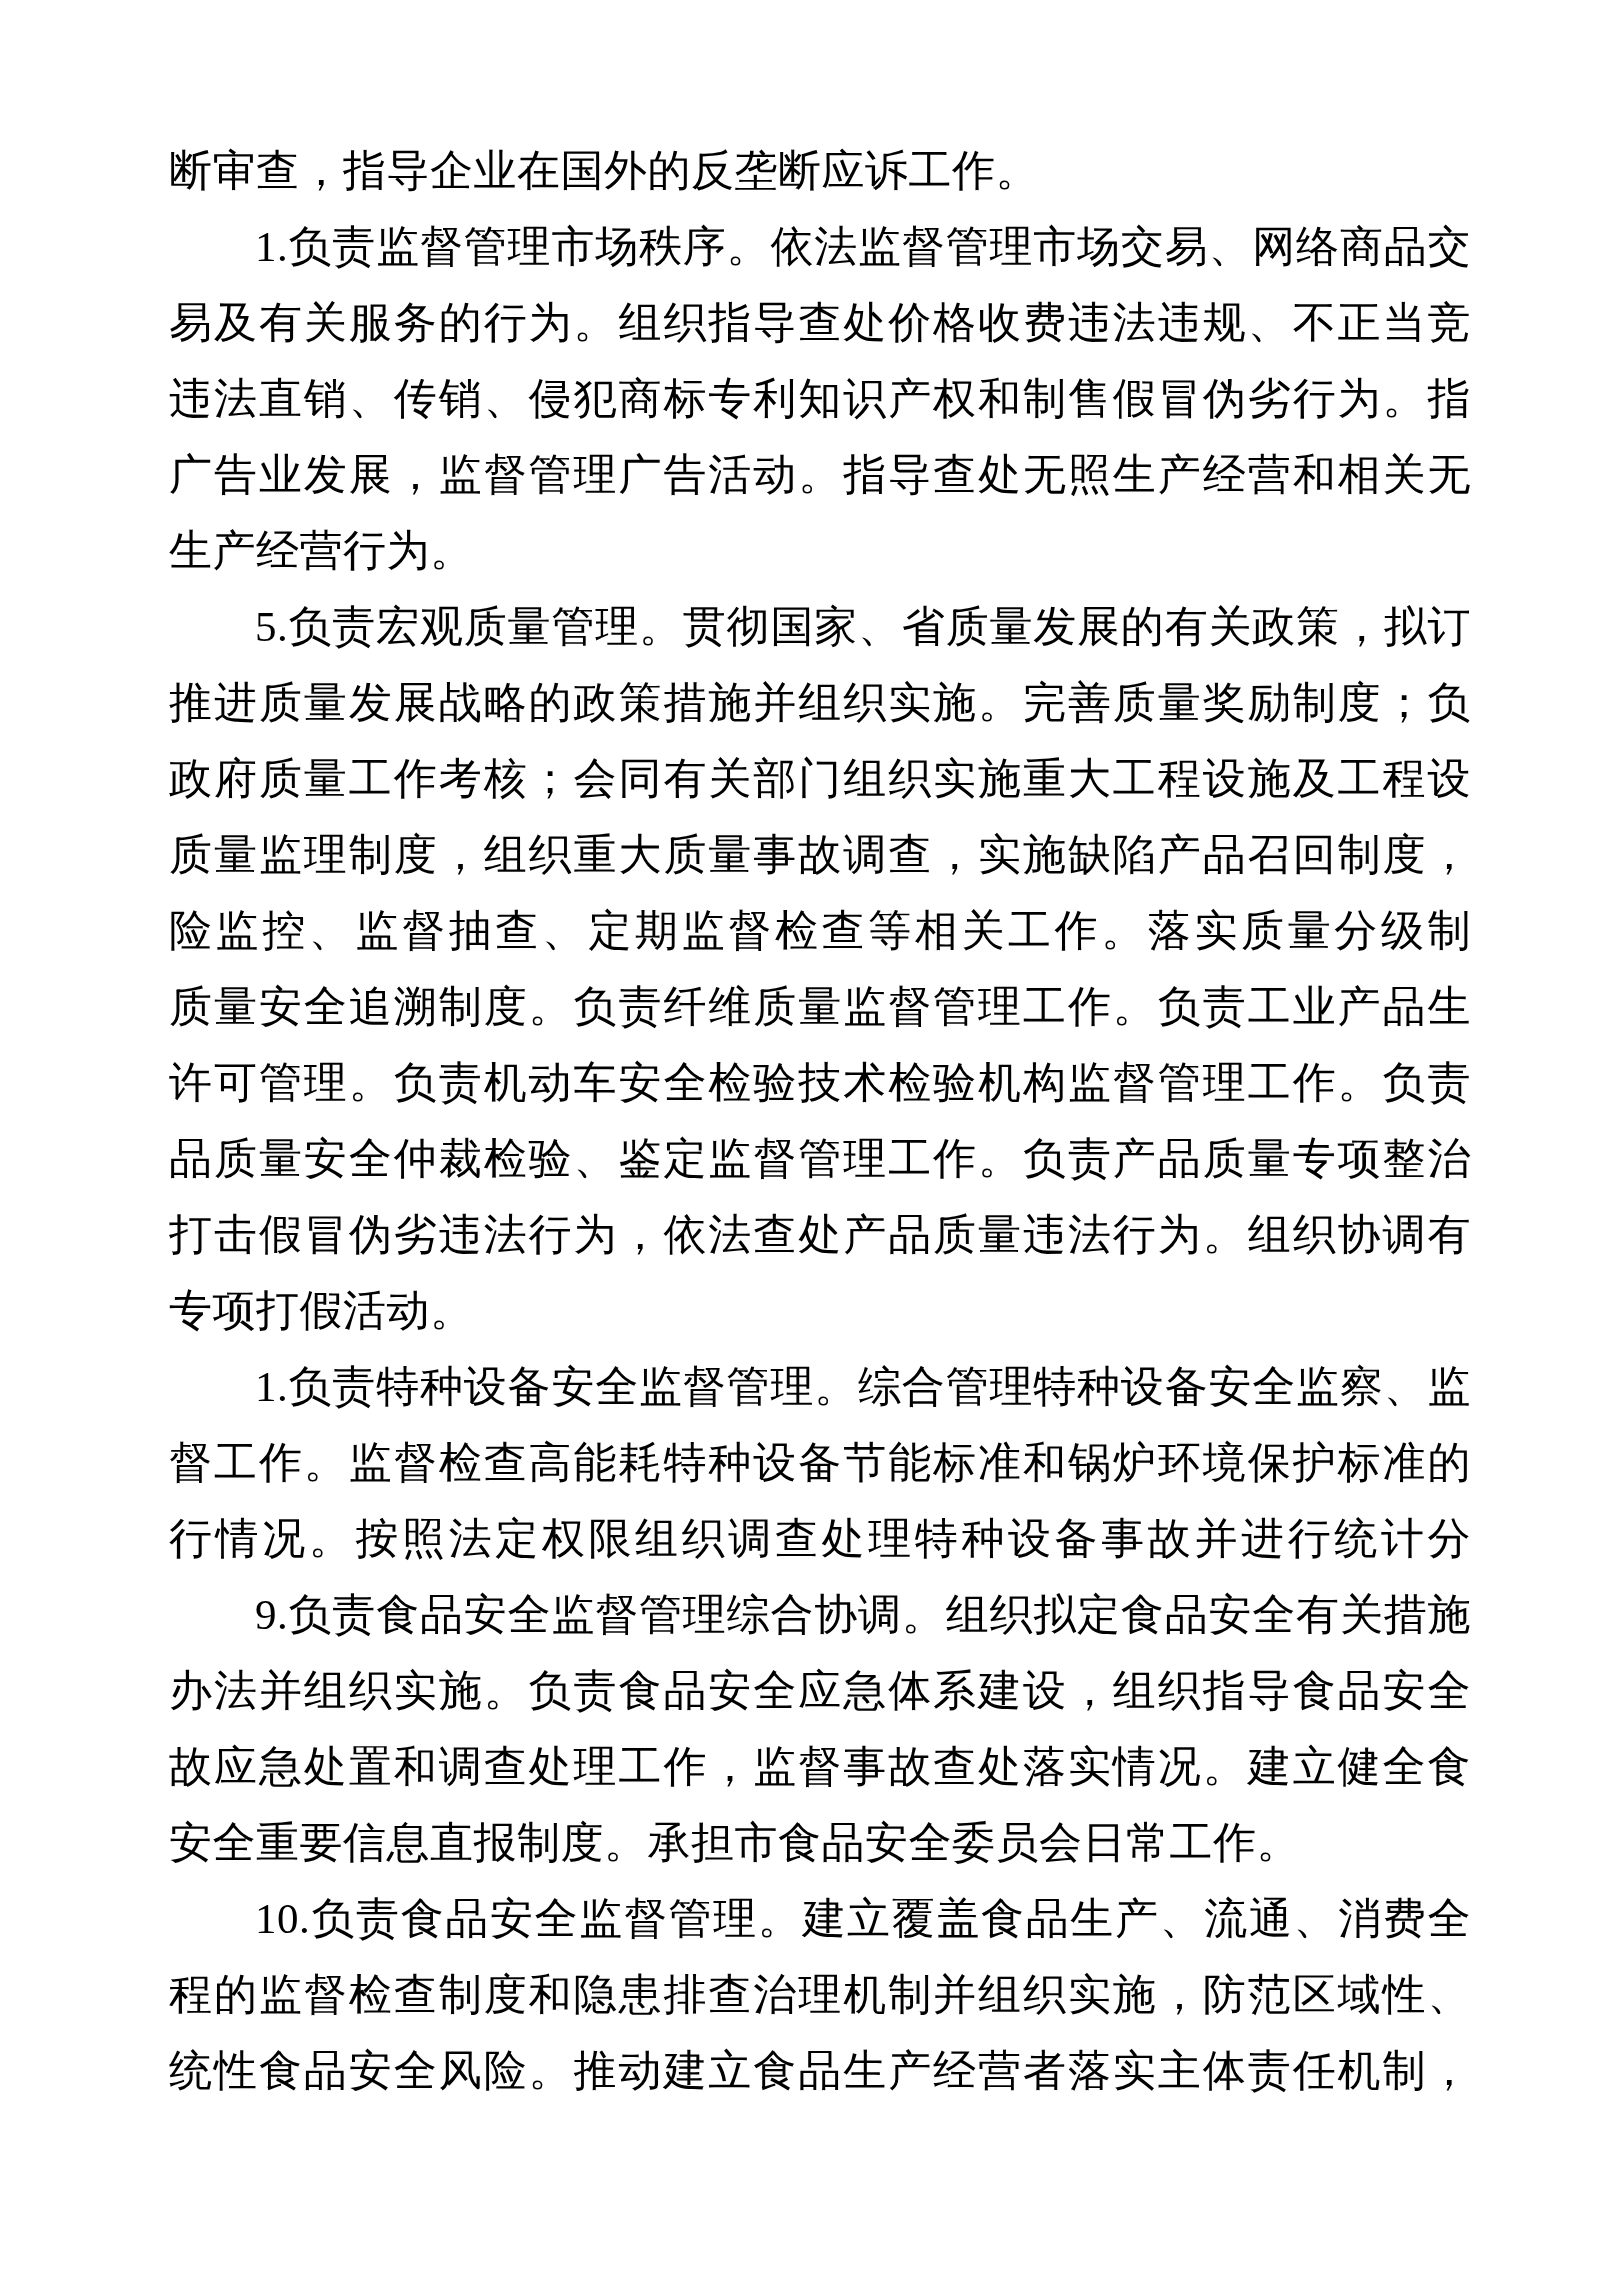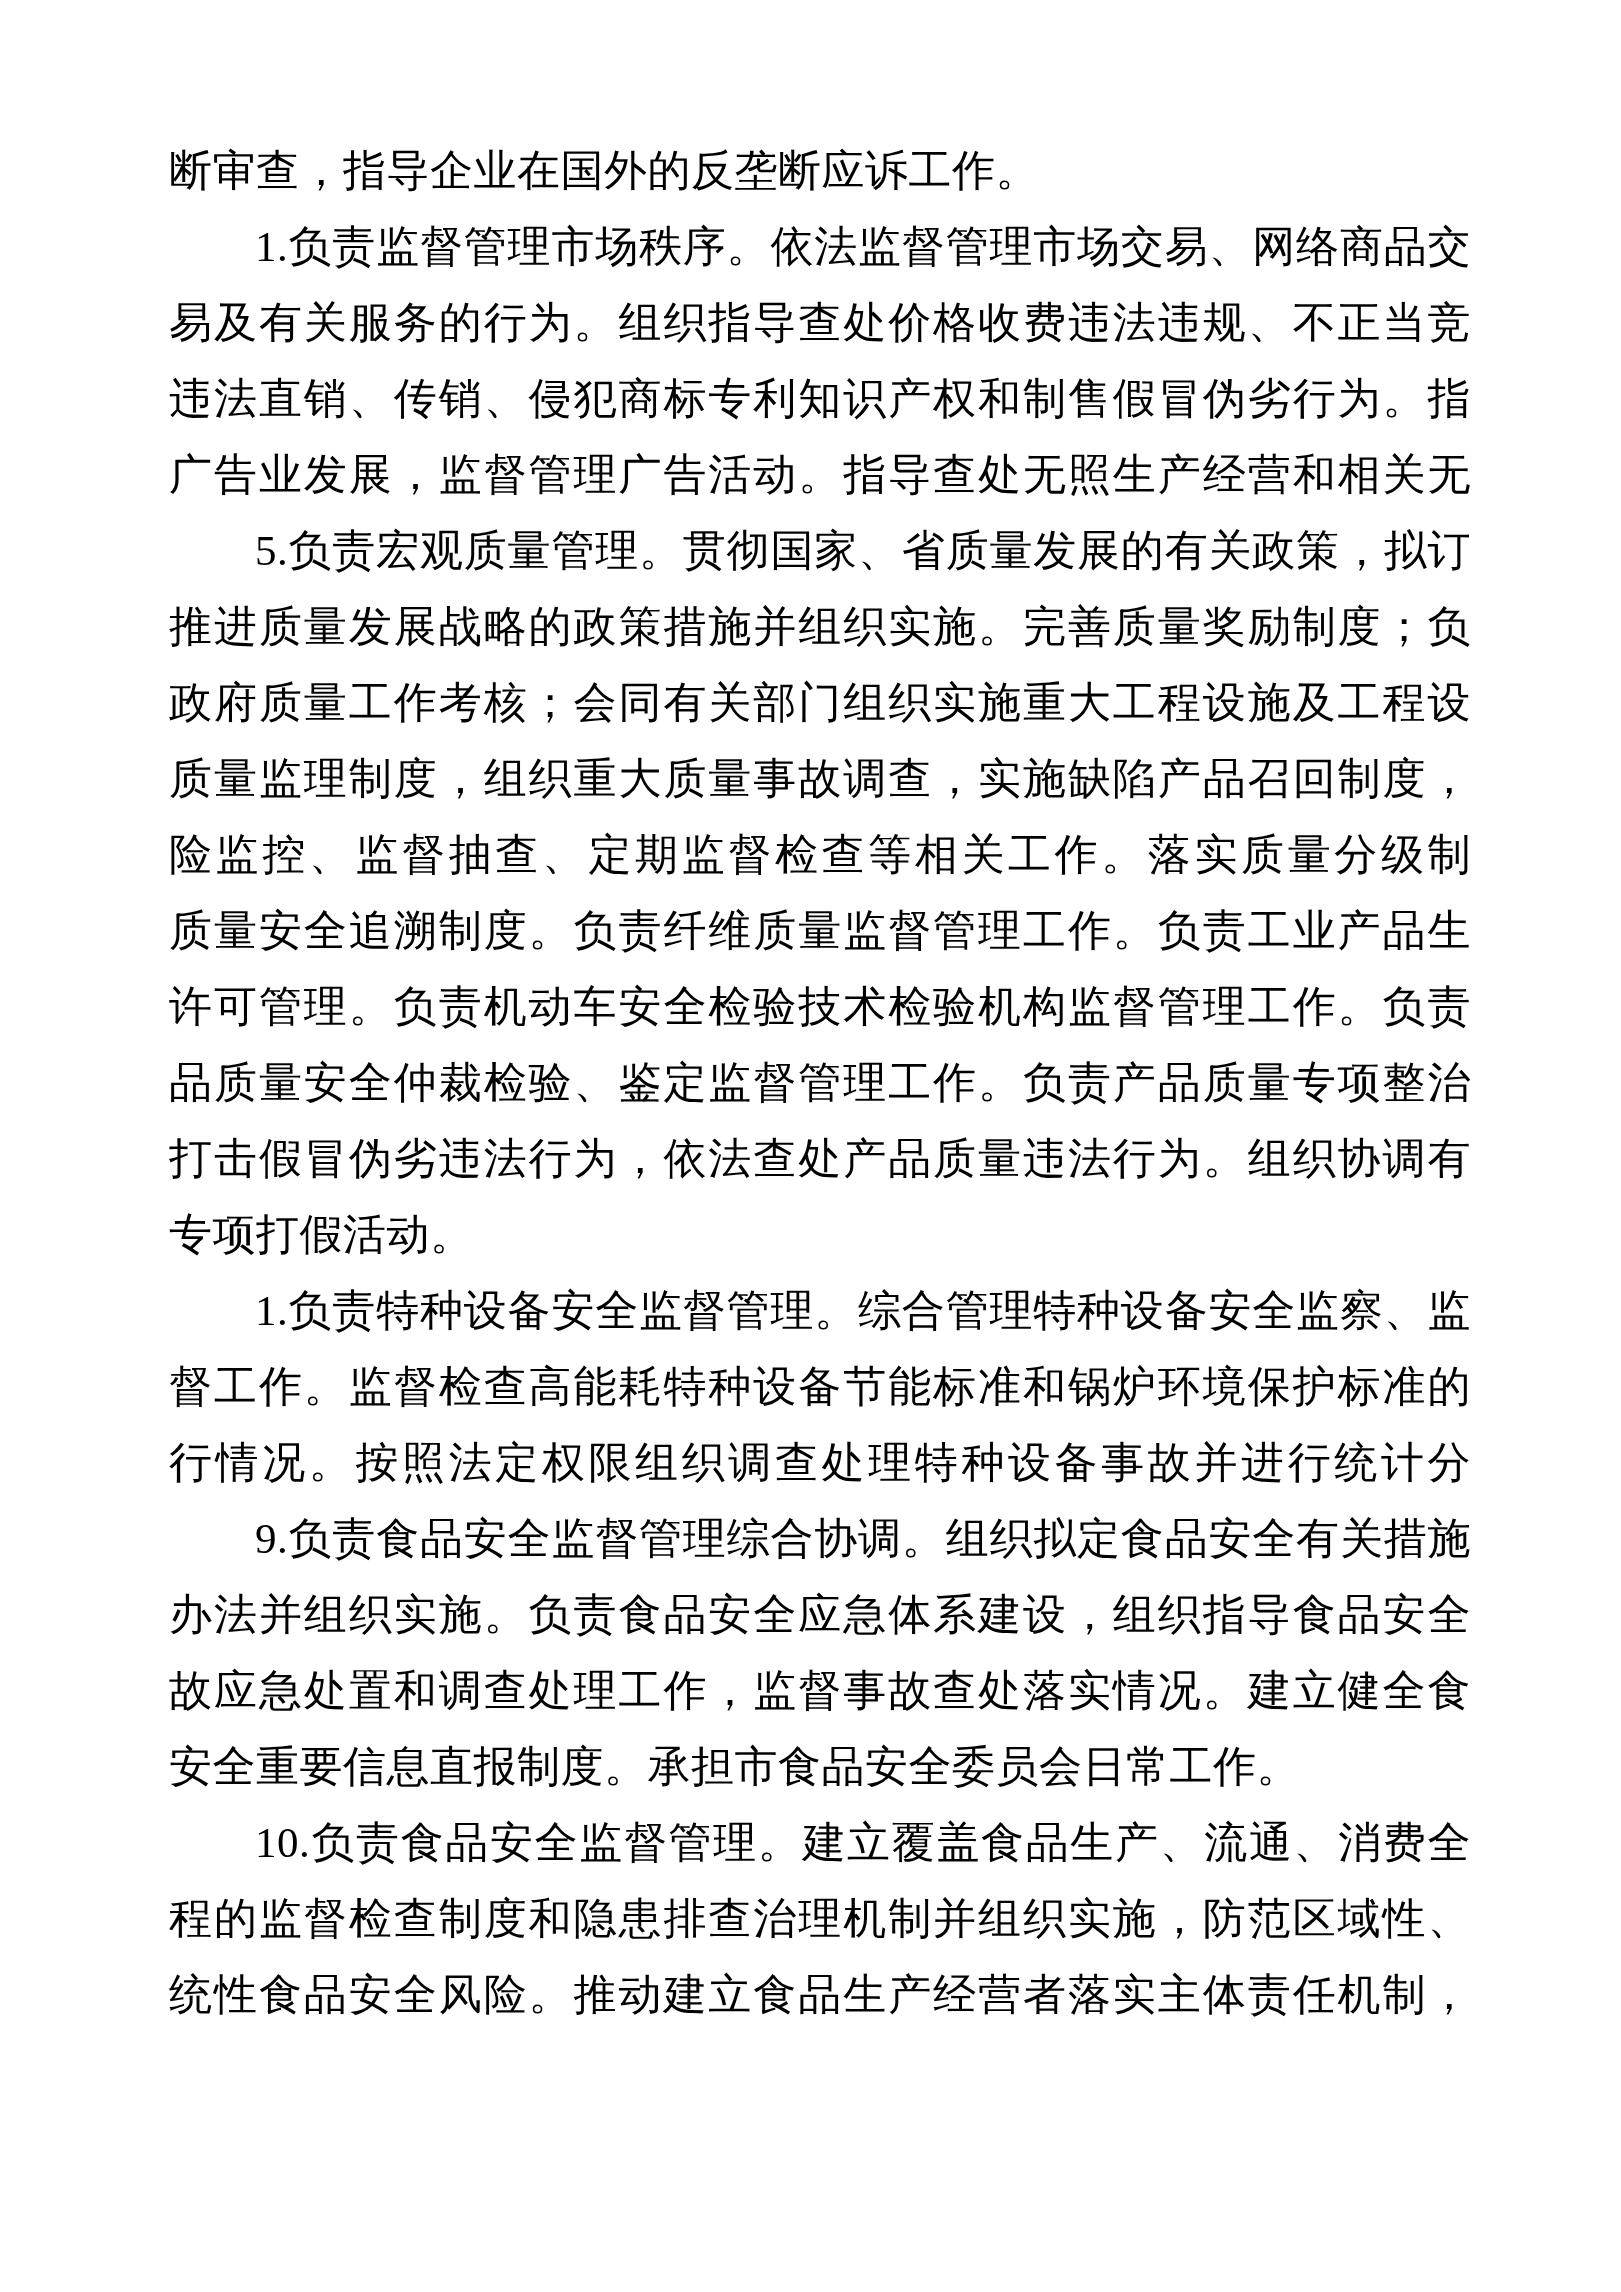--- a/index.html
+++ b/index.html
@@ -48,20 +48,21 @@
 </head>
 <body>
 
 <div class="page">
   <div class="text-block" id="text-block">
       <div class="line end">断审查，指导企业在国外的反垄断应诉工作。</div>
       <div class="line indent">1.负责监督管理市场秩序。依法监督管理市场交易、网络商品交</div>
       <div class="line">易及有关服务的行为。组织指导查处价格收费违法违规、不正当竞争、</div>
       <div class="line">违法直销、传销、侵犯商标专利知识产权和制售假冒伪劣行为。指导</div>
       <div class="line">广告业发展，监督管理广告活动。指导查处无照生产经营和相关无证</div>
+      <div class="line end">生产经营行为。</div>
       <div class="line indent">5.负责宏观质量管理。贯彻国家、省质量发展的有关政策，拟订</div>
       <div class="line">推进质量发展战略的政策措施并组织实施。完善质量奖励制度；负责</div>
       <div class="line">政府质量工作考核；会同有关部门组织实施重大工程设施及工程设备</div>
       <div class="line">质量监理制度，组织重大质量事故调查，实施缺陷产品召回制度，监</div>
       <div class="line">险监控、监督抽查、定期监督检查等相关工作。落实质量分级制度、</div>
       <div class="line">质量安全追溯制度。负责纤维质量监督管理工作。负责工业产品生产</div>
       <div class="line">许可管理。负责机动车安全检验技术检验机构监督管理工作。负责产</div>
       <div class="line">品质量安全仲裁检验、鉴定监督管理工作。负责产品质量专项整治和</div>
       <div class="line">打击假冒伪劣违法行为，依法查处产品质量违法行为。组织协调有关</div>
       <div class="line end">专项打假活动。</div>

